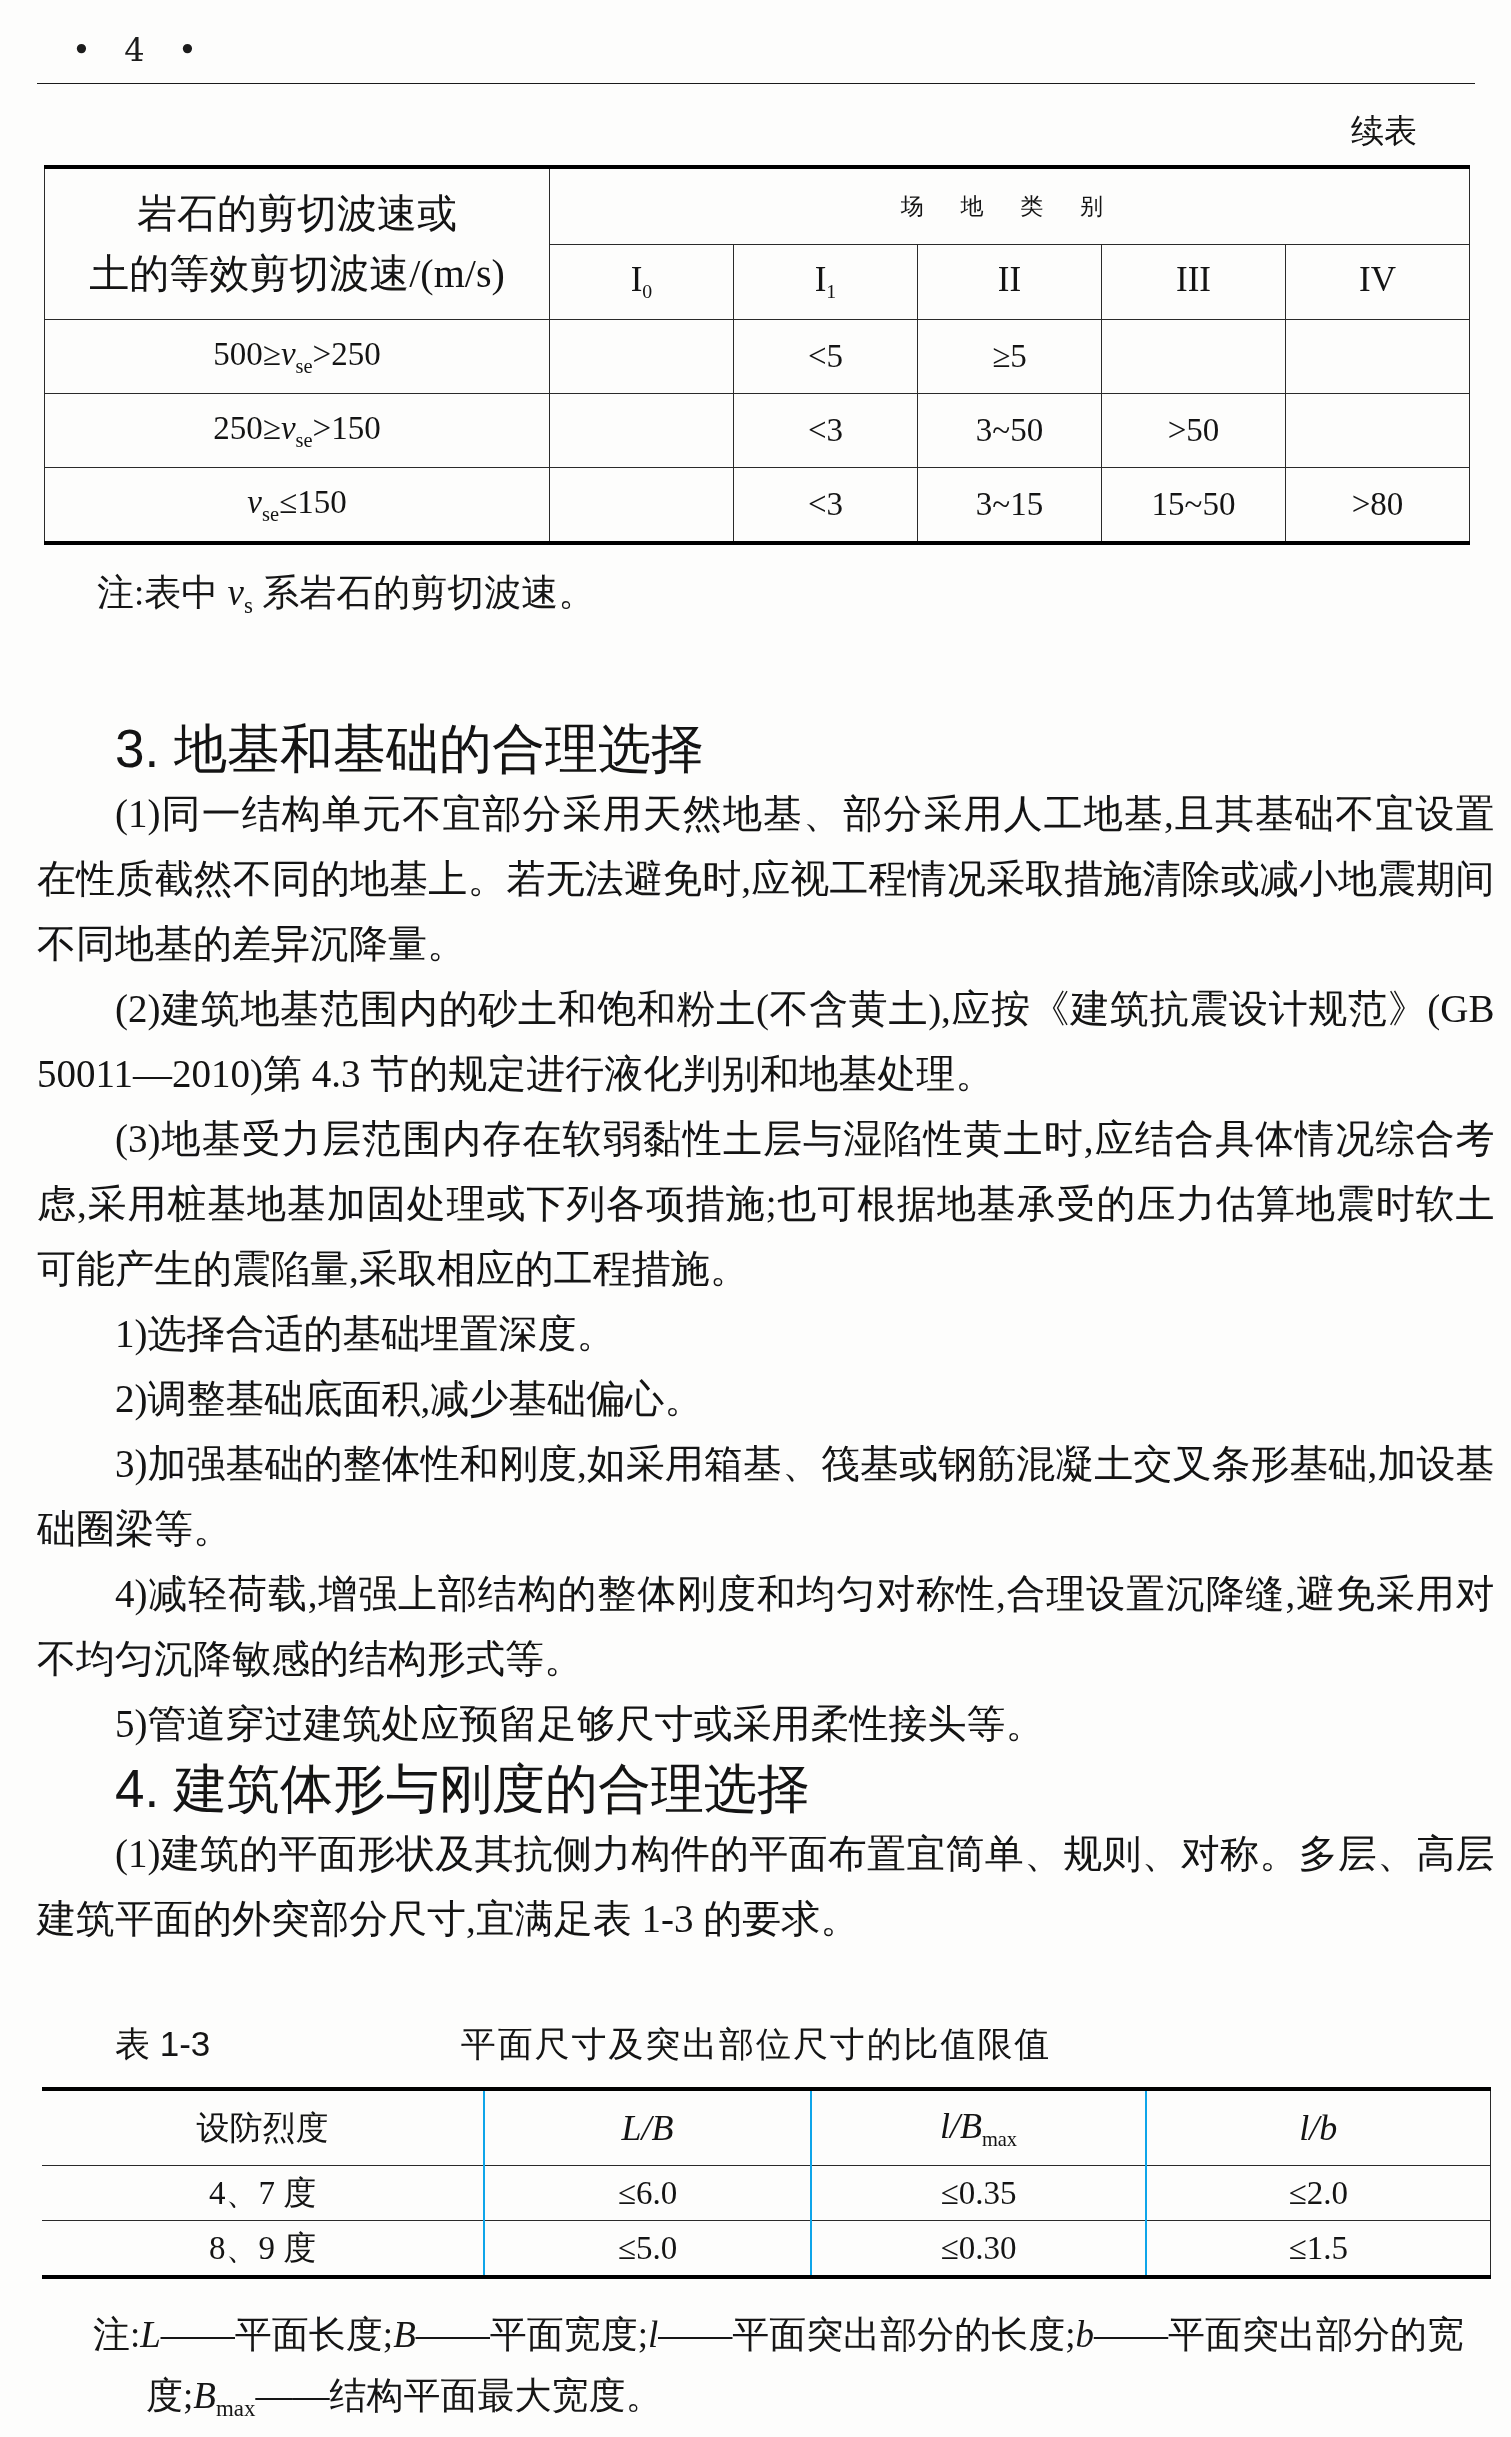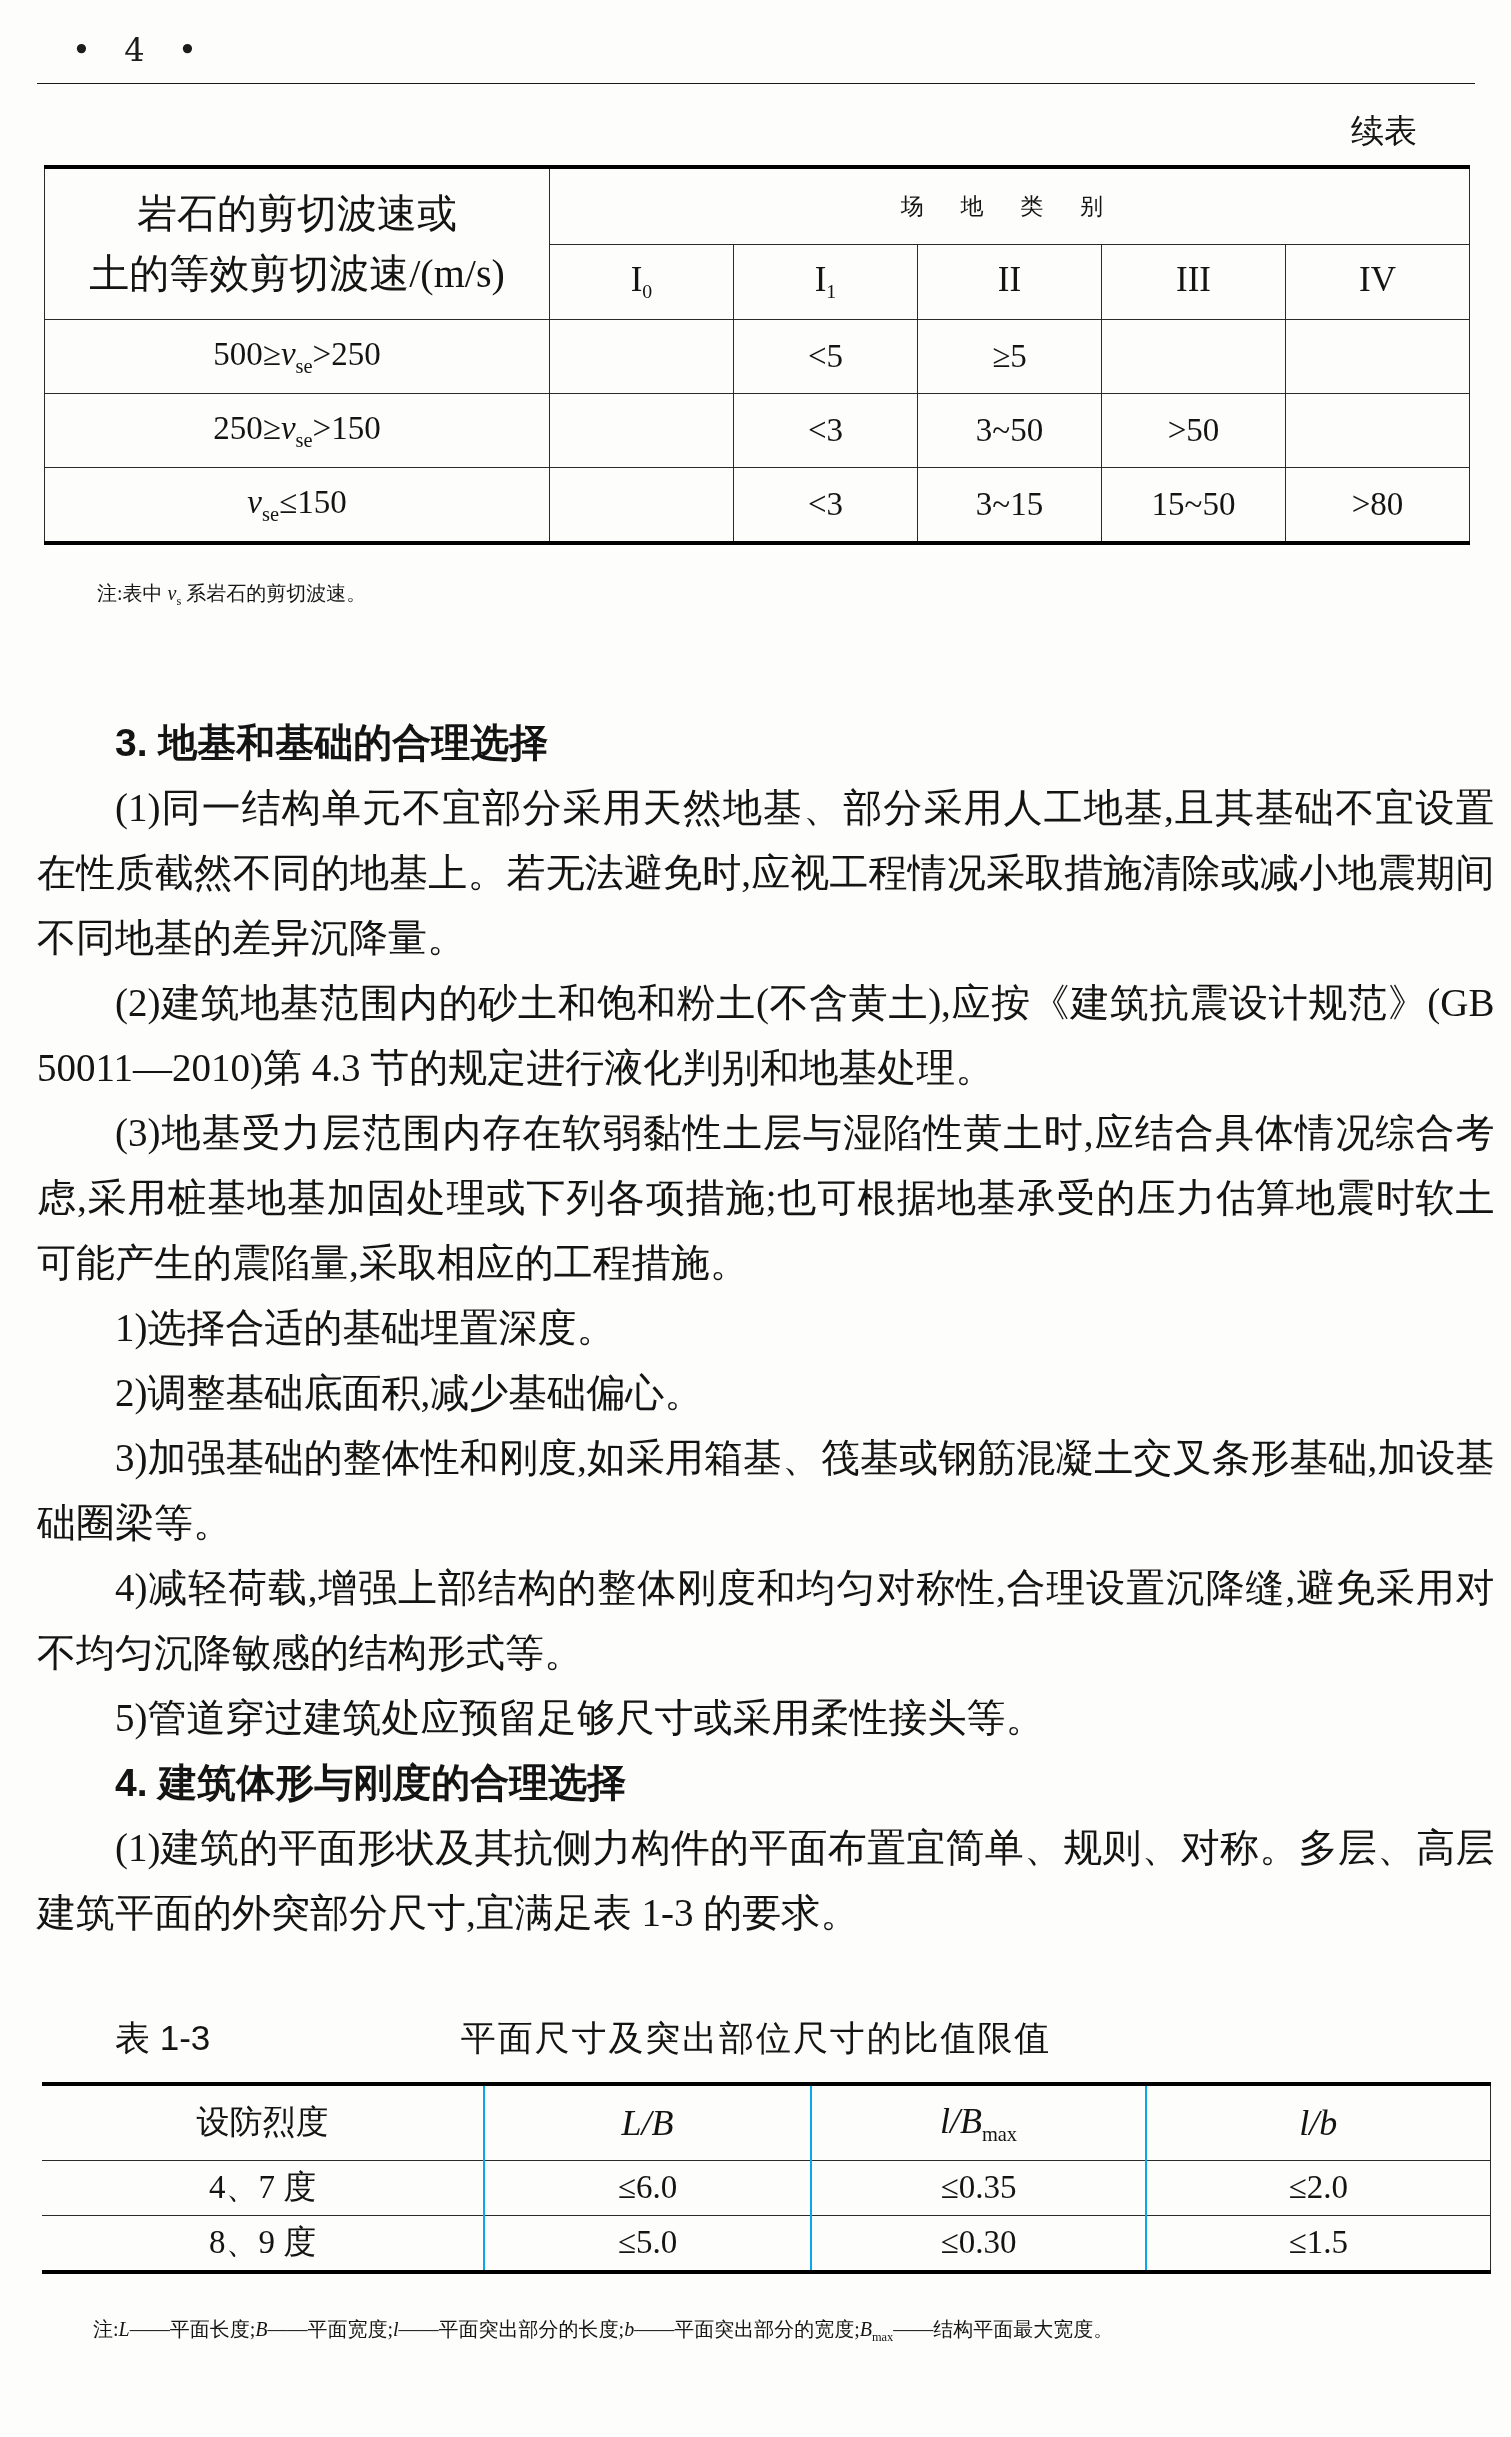--- a/index.html
+++ b/index.html
@@ -39,35 +39,35 @@
   .t1 td { border: 1px solid #2a2a2a; vertical-align: middle; padding: 0; }
   .t1 .h-group { height: 75px; letter-spacing: 15.5px; font-size: 23px; }
   .t1 .h-sub td { height: 74px; }
   .t1 .data td { height: 73px; font-size: 33px; }
   .t1 .c1h { line-height: 60px; font-size: 40px; }
   .rn { font-size: 35px; font-family: "Liberation Serif", "DejaVu Serif", serif; }
   sub { font-size: 0.62em; }
   .var { font-style: italic; font-family: "Liberation Serif", "DejaVu Serif", serif; }
 
   .note {
-    font-size: 20px; line-height: 54px; color: #161616;
+    font-size: 37px; line-height: 54px; color: #161616;
   }
   .note1 { margin: 21.3px 58px 0 97px; }
 
   
   .bodytext {
     margin-top: 82px; padding: 0 17.5px 0 37px;
     font-size: 39px; line-height: 65px;
     text-align: justify; text-justify: inter-ideograph;
   }
   .bodytext p { margin: 0; text-indent: 78px; }
   .sec-heading {
-    margin: 0; text-indent: 82px; font-weight: 700;
+    margin: 0; text-indent: 82px; font-weight: 400;
     font-family: "Liberation Sans", "DejaVu Sans", sans-serif;
-    font-size: 39px; line-height: 65px;
+    font-size: 53px; line-height: 65px;
   }
 
   
   .t2-caption {
     position: relative; margin-top: 68px; height: 49px;
     font-family: "Liberation Sans", "DejaVu Sans", sans-serif;
     font-weight: 400; font-size: 35px; line-height: 49px;
   }
   .t2-caption .cap-label { position: absolute; left: 115px; top: 0; }
   .t2-caption .cap-title { display: block; text-align: center; letter-spacing: 1.9px; }

